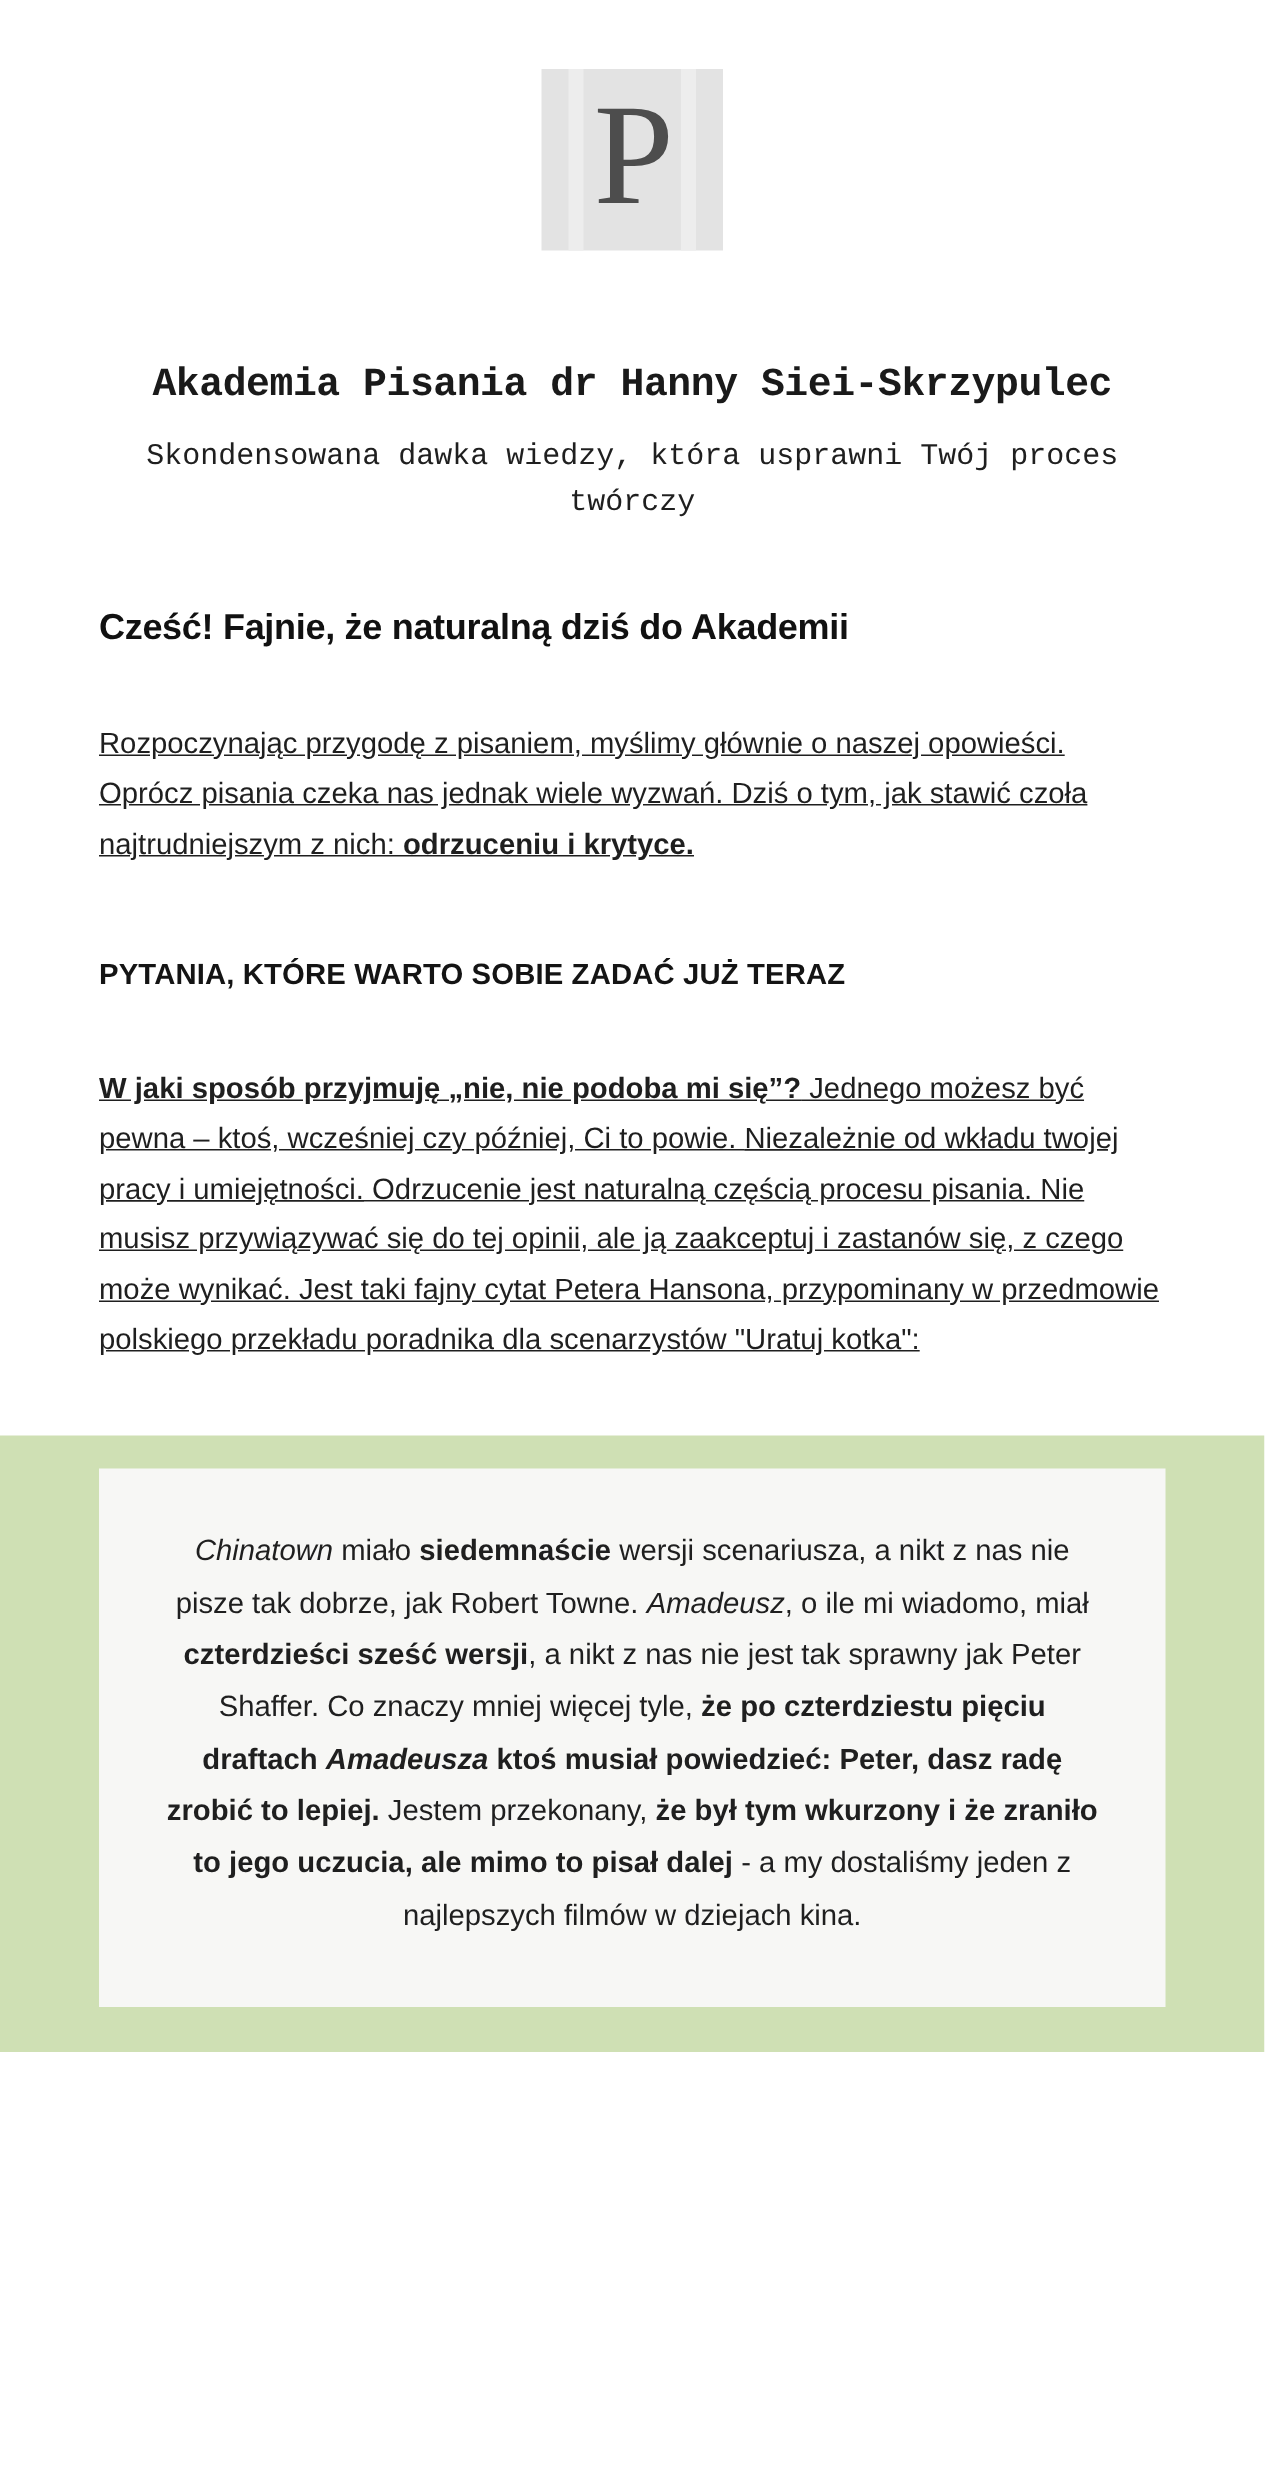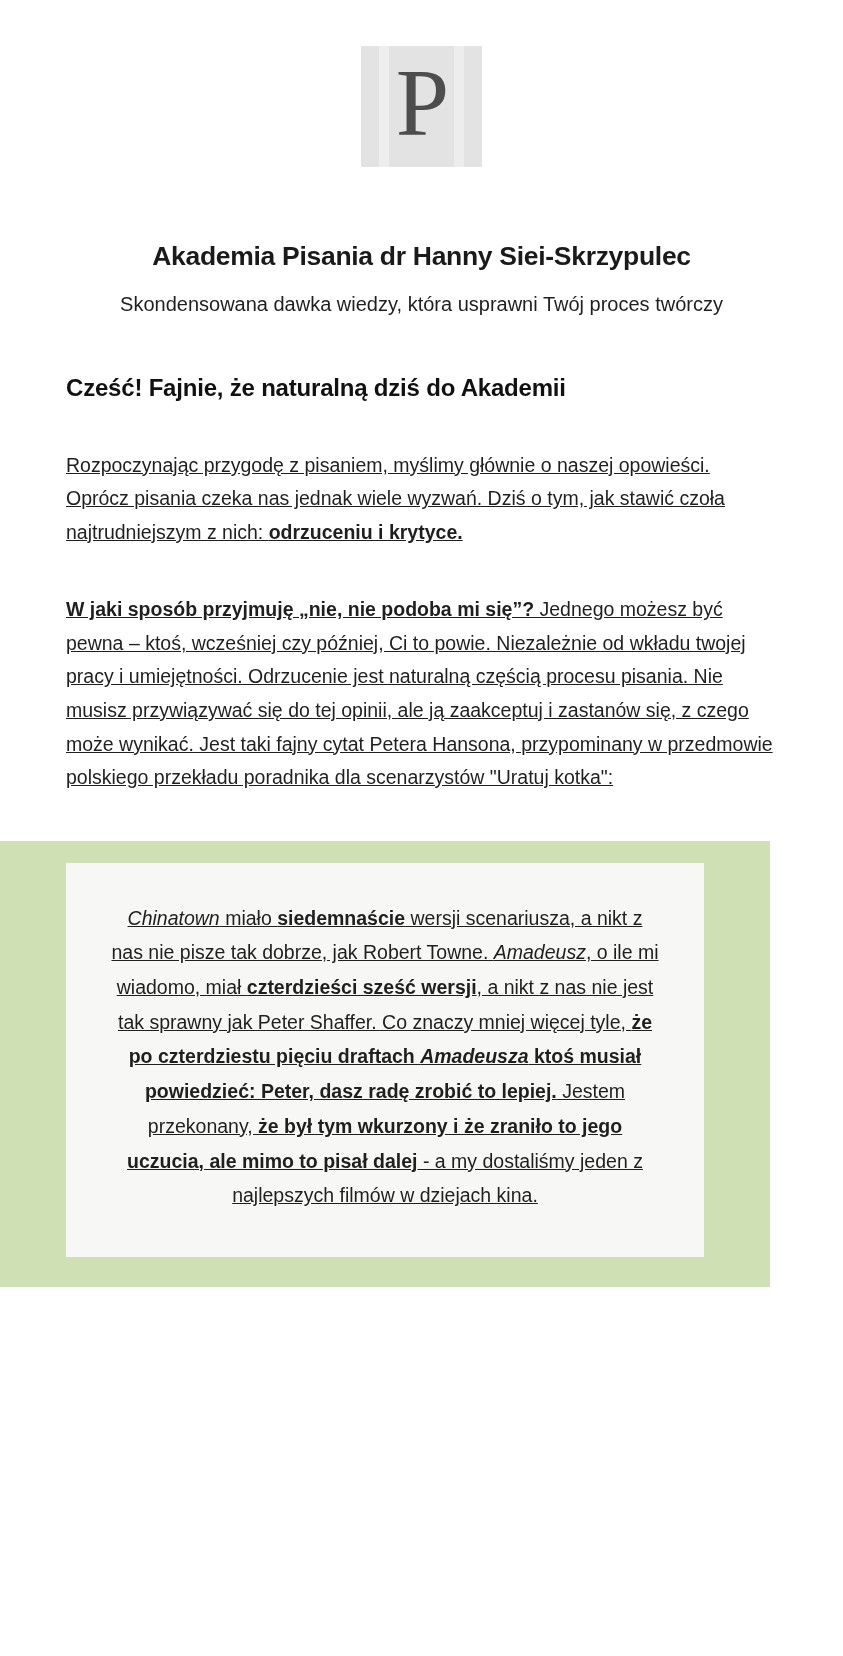--- a/index.html
+++ b/index.html
@@ -63,28 +63,30 @@
     width: 843px;
   }
   h1.brand-title {
     margin: 72px 0 15px 0;
     font-size: 26.5px;
     line-height: 1.3;
     font-weight: 700;
     text-align: center;
     color: #1a1a1a;
     letter-spacing: -0.3px;
+    font-family: Liberation Mono, monospace;
   }
   p.brand-sub {
     margin: 16px 0 0 0;
     font-size: 20px;
     line-height: 1.55;
     text-align: center;
     font-weight: 400;
     color: #1f1f1f;
+    font-family: Liberation Mono, monospace;
   }
   h2.greeting {
     margin: 52px 0 0 0;
     font-size: 24px;
     line-height: 1.35;
     font-weight: 700;
     color: #111111;
     letter-spacing: -0.2px;
   }
 
@@ -107,22 +109,21 @@
     color: #141414;
     letter-spacing: 0.1px;
   }
 
   
   .quote-band {
     margin-top: 46px;
     background: #cfe0b4;
     padding: 22px 66px 30px 66px;
     box-sizing: border-box;
-    width: 770px;
-    text-decoration: underline;
+    width: 843px;
   }
   .quote-card {
     background: #f7f7f5;
     padding: 38px 44px 44px 44px;
     box-sizing: border-box;
   }
   .quote-text {
     margin: 0;
     font-size: 19.5px;
     line-height: 1.78;
@@ -145,20 +146,21 @@
 
   <div class="content">
 
     <h1 class="brand-title">Akademia Pisania dr Hanny Siei-Skrzypulec</h1>
     <p class="brand-sub">Skondensowana dawka wiedzy, która usprawni Twój proces twórczy</p>
 
     <h2 class="greeting">Cześć! Fajnie, że naturalną dziś do Akademii</h2>
 
     <p class="body-par"><span>Rozpoczynając przygodę z pisaniem, myślimy głównie o naszej opowieści. Oprócz pisania czeka nas jednak wiele wyzwań. Dziś o tym, jak stawić czoła najtrudniejszym z nich: </span><span class="b">odrzuceniu i krytyce.</span></p>
 
+    <h3 class="section-caps">PYTANIA, KTÓRE WARTO SOBIE ZADAĆ JUŻ TERAZ</h3>
 
     <p class="body-par"><span class="b">W jaki sposób przyjmuję „nie, nie podoba mi się”?</span><span> Jednego możesz być pewna – ktoś, wcześniej czy później, Ci to powie. </span><span class="u">Niezależnie od wkładu twojej pracy i umiejętności.</span><span> Odrzucenie jest naturalną częścią procesu pisania.  Nie musisz przywiązywać się do tej opinii, ale ją zaakceptuj i zastanów się, z czego może wynikać.  Jest taki fajny cytat Petera Hansona, przypominany w przedmowie polskiego przekładu poradnika  dla scenarzystów "Uratuj kotka":</span></p>
 
   </div>
 
   <div class="quote-band">
     <div class="quote-card">
       <p class="quote-text"><span class="i">Chinatown</span><span> miało </span><span class="b">siedemnaście</span><span> wersji scenariusza, a nikt z nas nie pisze tak dobrze, jak Robert Towne. </span><span class="i">Amadeusz</span><span>, o ile mi wiadomo, miał </span><span class="b">czterdzieści sześć wersji</span><span>, a nikt z nas nie jest tak sprawny jak Peter Shaffer. Co znaczy mniej więcej tyle, </span><span class="b">że po czterdziestu pięciu draftach </span><span class="b i">Amadeusza</span><span class="b"> ktoś musiał powiedzieć: Peter, dasz radę zrobić to lepiej.</span><span> Jestem przekonany, </span><span class="b">że był tym wkurzony i że zraniło to jego uczucia, ale mimo to pisał dalej</span><span> - a my dostaliśmy jeden z najlepszych filmów w dziejach kina.</span></p>
     </div>
   </div>

